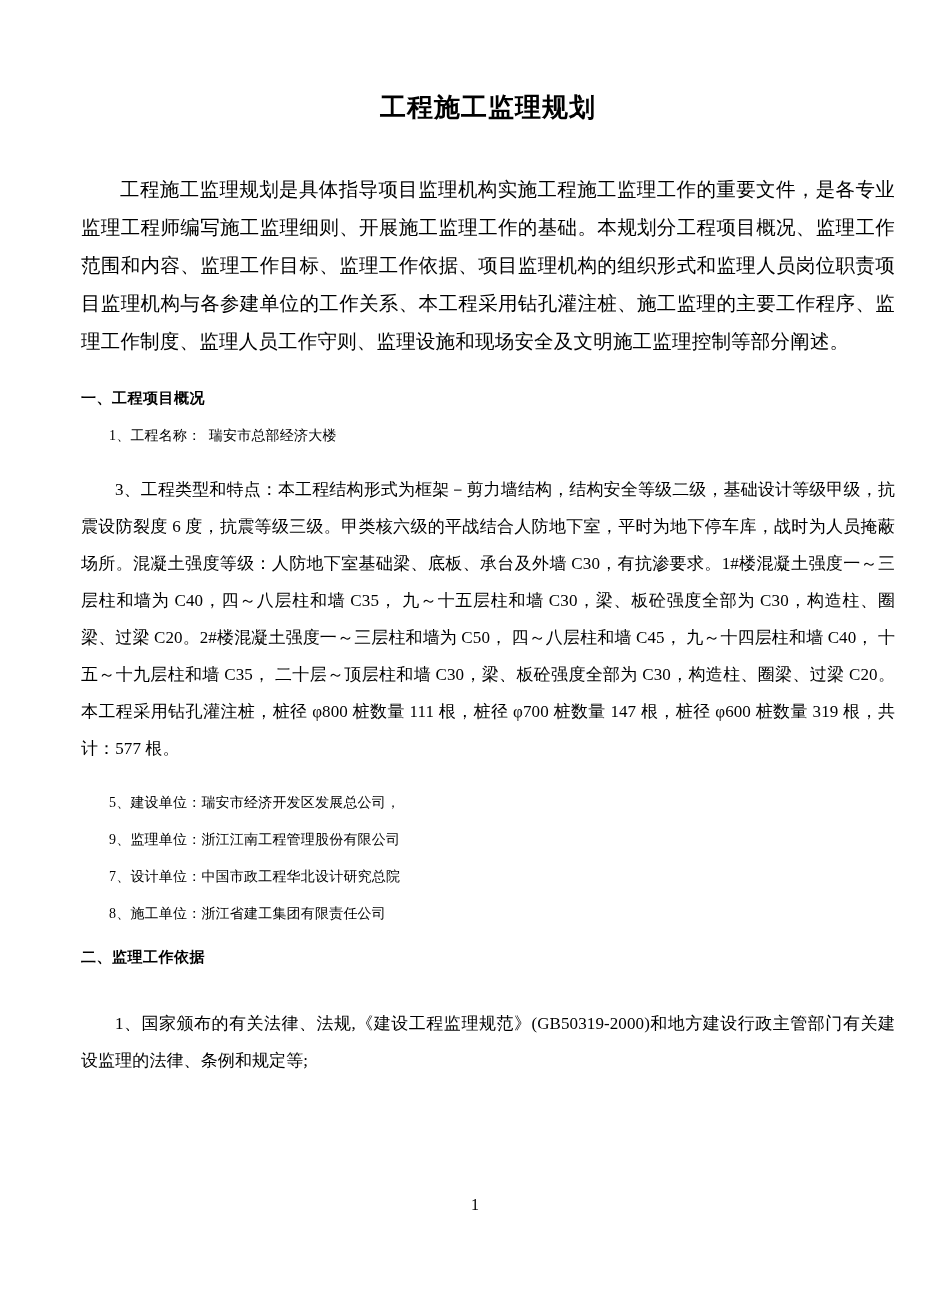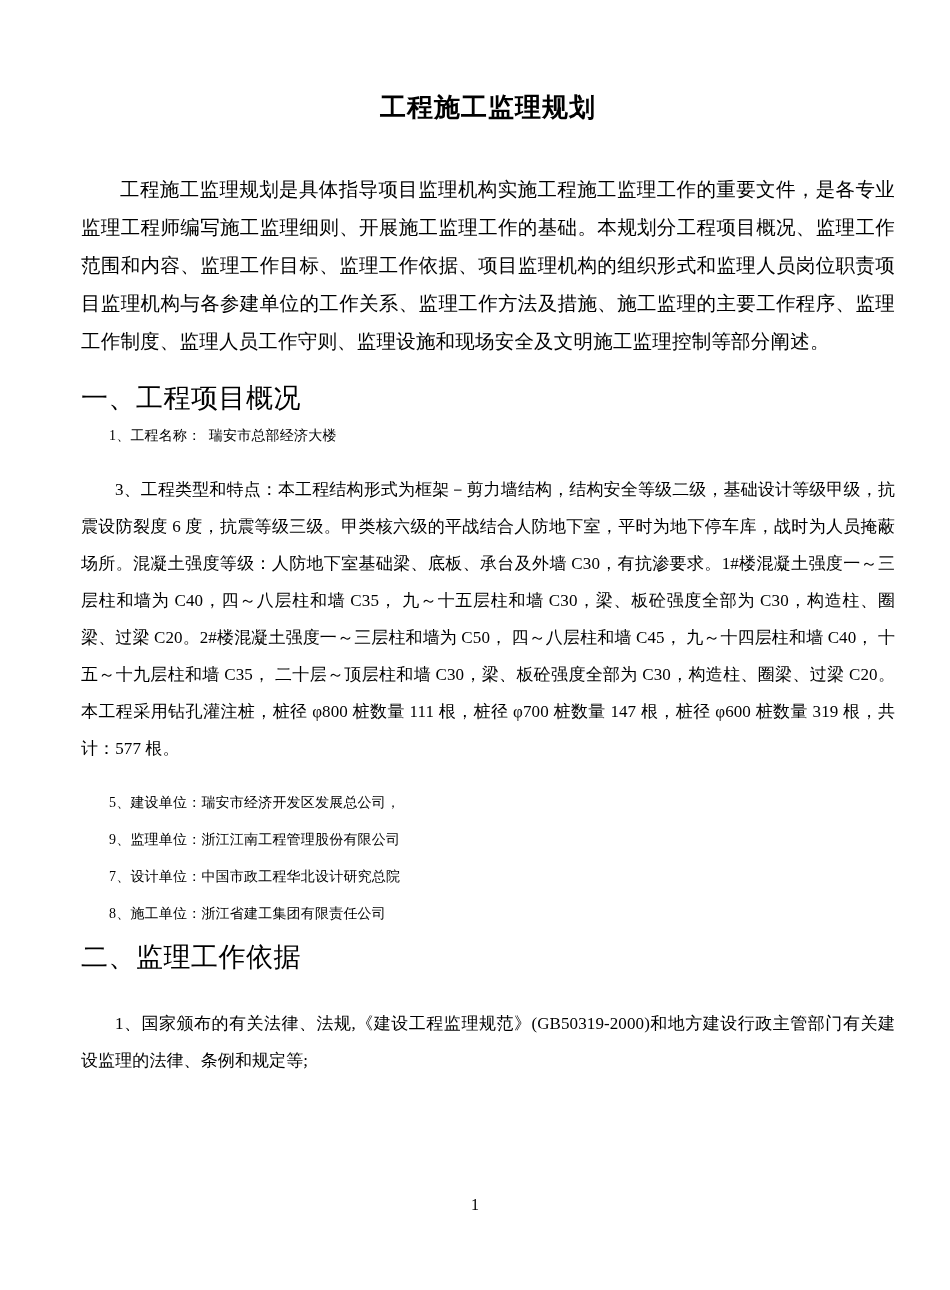--- a/index.html
+++ b/index.html
@@ -41,22 +41,22 @@
     font-size: 19.5px;
     line-height: 38px;
     text-align: justify;
     text-justify: inter-ideograph;
     text-indent: 2em;
     letter-spacing: 0.2px;
   }
 
   .section-heading {
     font-family: "Liberation Sans", "DejaVu Sans", sans-serif;
-    font-weight: normal;
-    font-size: 27px;
+    font-weight: bold;
+    font-size: 15px;
     line-height: 34px;
     margin-top: 14px;
     margin-bottom: 2px;
     letter-spacing: 0.5px;
   }
   .section-heading.h-two {
     margin-top: 8px;
   }
 
   .list-line {
@@ -90,21 +90,21 @@
   }
 </style>
 </head>
 <body>
 
 <div class="page">
   <div class="content">
 
     <h1 class="doc-title">工程施工监理规划</h1>
 
-    <p class="intro-para">工程施工监理规划是具体指导项目监理机构实施工程施工监理工作的重要文件，是各专业监理工程师编写施工监理细则、开展施工监理工作的基础。本规划分工程项目概况、监理工作范围和内容、监理工作目标、监理工作依据、项目监理机构的组织形式和监理人员岗位职责项目监理机构与各参建单位的工作关系、监理工作方法及措施、施工监理的主要工作程序、监理工作制度、监理人员工作守则、监理设施和现场安全及文明施工监理控制等部分阐述。</p>
+    <p class="intro-para">工程施工监理规划是具体指导项目监理机构实施工程施工监理工作的重要文件，是各专业监理工程师编写施工监理细则、开展施工监理工作的基础。本规划分工程项目概况、监理工作范围和内容、监理工作目标、监理工作依据、项目监理机构的组织形式和监理人员岗位职责项目监理机构与各参建单位的工作关系、本工程采用钻孔灌注桩、施工监理的主要工作程序、监理工作制度、监理人员工作守则、监理设施和现场安全及文明施工监理控制等部分阐述。</p>
 
     <h2 class="section-heading">一、工程项目概况</h2>
 
     <div class="list-line">1、工程名称：  瑞安市总部经济大楼</div>
 
 
     <p class="body-para">3、工程类型和特点：本工程结构形式为框架－剪力墙结构，结构安全等级二级，基础设计等级甲级，抗震设防裂度 6 度，抗震等级三级。甲类核六级的平战结合人防地下室，平时为地下停车库，战时为人员掩蔽场所。混凝土强度等级：人防地下室基础梁、底板、承台及外墙 C30，有抗渗要求。1#楼混凝土强度一～三层柱和墙为 C40，四～八层柱和墙 C35， 九～十五层柱和墙 C30，梁、板砼强度全部为 C30，构造柱、圈梁、过梁 C20。2#楼混凝土强度一～三层柱和墙为 C50， 四～八层柱和墙 C45， 九～十四层柱和墙 C40， 十五～十九层柱和墙 C35， 二十层～顶层柱和墙 C30，梁、板砼强度全部为 C30，构造柱、圈梁、过梁 C20。本工程采用钻孔灌注桩，桩径 φ800 桩数量 111 根，桩径 φ700 桩数量 147 根，桩径 φ600 桩数量 319 根，共计：577 根。</p>
 
 
     <div class="list-line">5、建设单位：瑞安市经济开发区发展总公司，</div>

